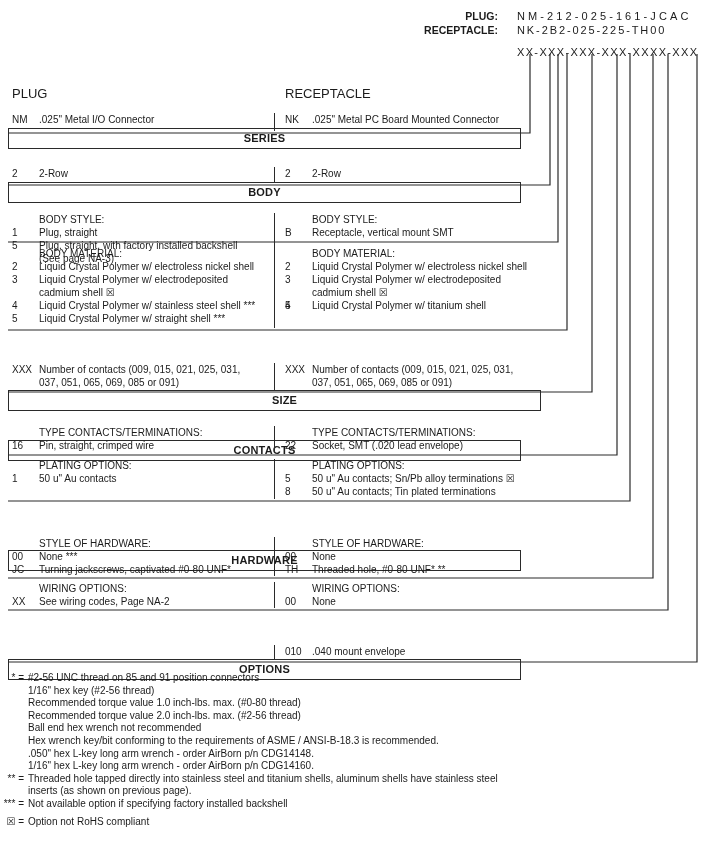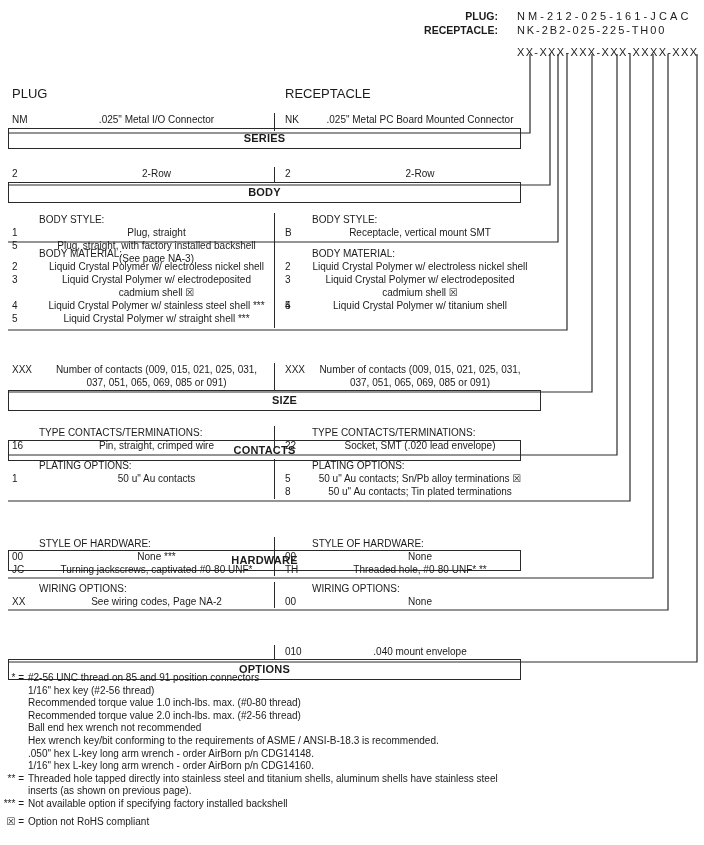--- a/index.html
+++ b/index.html
@@ -18,21 +18,21 @@
        text-align:center;font-weight:bold;font-size:11px;line-height:19px;letter-spacing:.2px;margin-top:40px;}
   
   .blk{position:absolute;left:8px;width:515px;font-size:10px;line-height:13px;}
   .mid{position:absolute;left:266px;top:1px;width:1px;background:#2a2a2a;}
   .col{position:absolute;top:1px;}
   .col.l{left:0;width:266px;}
   .col.r{left:275px;width:245px;}
   .row{position:relative;white-space:nowrap;}
   .col.l .heading{padding-left:31px;}
   .col.r .heading{padding-left:29px;}
-  .opt{position:relative;text-align:center;}
+  .opt{position:relative;}
   .col.l .opt{padding-left:31px;}
   .col.r .opt{padding-left:29px;}
   .code{position:absolute;top:0;}
   .col.l .code{left:4px;}
   .col.r .code{left:2px;}
   .desc div{white-space:nowrap;}
   
   #lines{position:absolute;left:0;top:0;}
   
   #footnotes{position:absolute;left:2px;top:672px;width:700px;font-size:10px;line-height:12.6px;}

